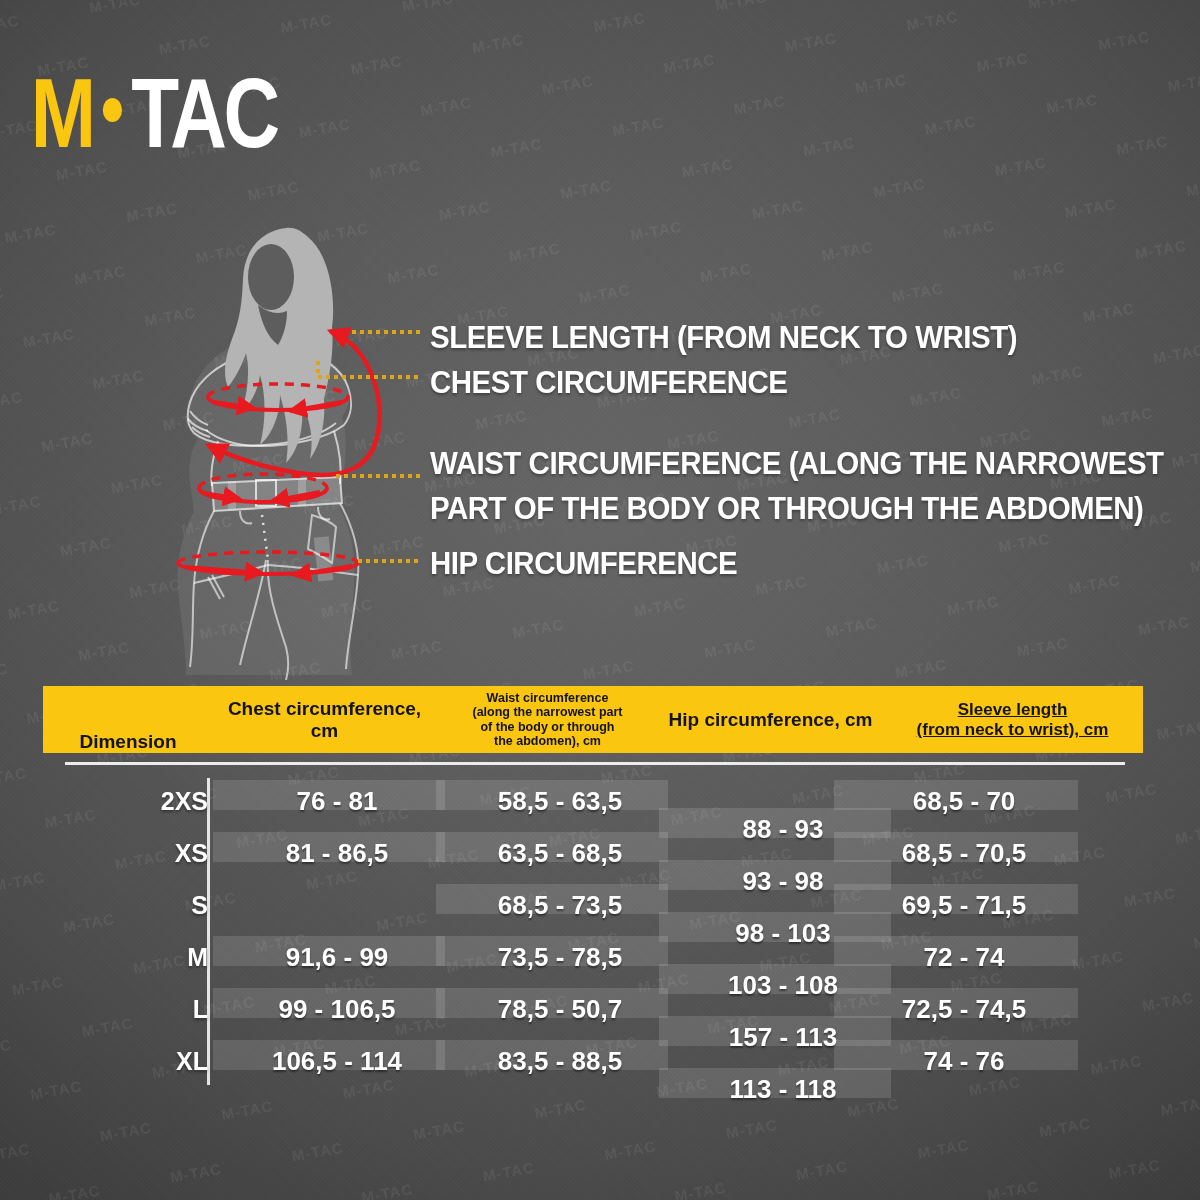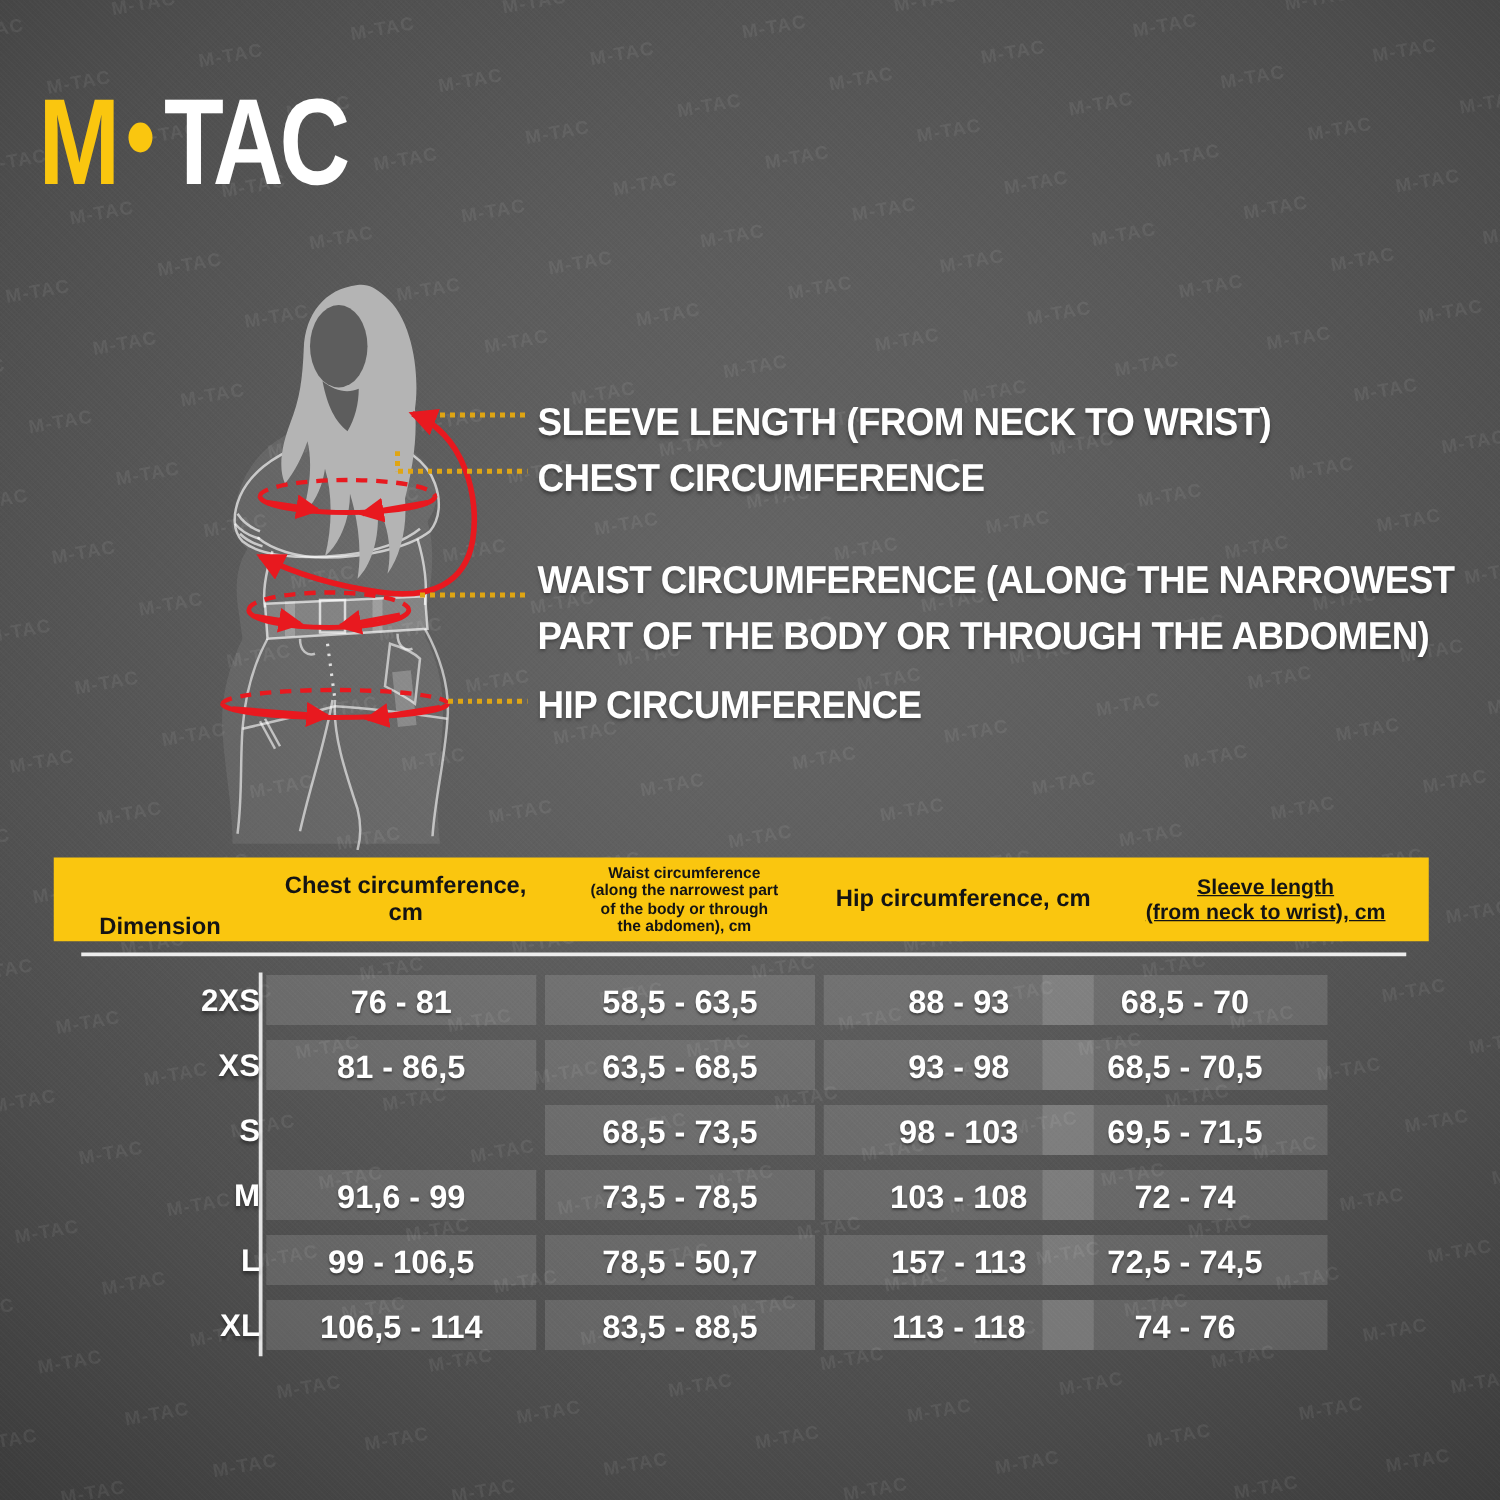--- a/index.html
+++ b/index.html
@@ -81,27 +81,28 @@
   .tdivider { position:absolute; left:22px; top:76px; width:1060px; height:3px; background:#ececec; }
   .vsep { position:absolute; left:164px; top:92px; width:3px; height:307px; background:rgba(255,255,255,0.85); }
   .tbody { position:absolute; left:0; top:94px; width:1100px; }
   .trow { position:relative; height:42px; margin-bottom:10px; }
   .size-label {
     position:absolute; left:0; top:0; width:165px; height:42px; line-height:42px;
     text-align:right; color:#fff; font-weight:bold; font-size:25px;
     text-shadow:0 2px 3px rgba(0,0,0,0.4);
   }
   .dcell {
-    position:absolute; top:0; height:40px; line-height:42px; text-align:center;
+    position:absolute; top:0; height:30px; line-height:42px; text-align:center;
     background:rgba(255,255,255,0.13); color:#fff; font-weight:bold; font-size:26px;
     text-shadow:0 2px 2px rgba(0,0,0,0.45);
+    padding-left:16px;
   }
   .c1 { left:170px; width:216px; }
   .c2 { left:393px; width:216px; }
-  .c3 { left:616px; width:216px; }
+  .c3 { left:616px; width:216px;margin-top:28px; }
   .c4 { left:791px; width:228px; }
 </style>
 </head>
 <body>
 
 <div class="stage">
 
   <div class="wm-layer">
       <div class="wm-row">M-TAC M-TAC M-TAC M-TAC M-TAC M-TAC M-TAC M-TAC M-TAC M-TAC M-TAC M-TAC M-TAC M-TAC </div>
       <div class="wm-row odd">M-TAC M-TAC M-TAC M-TAC M-TAC M-TAC M-TAC M-TAC M-TAC M-TAC M-TAC M-TAC M-TAC M-TAC </div>

